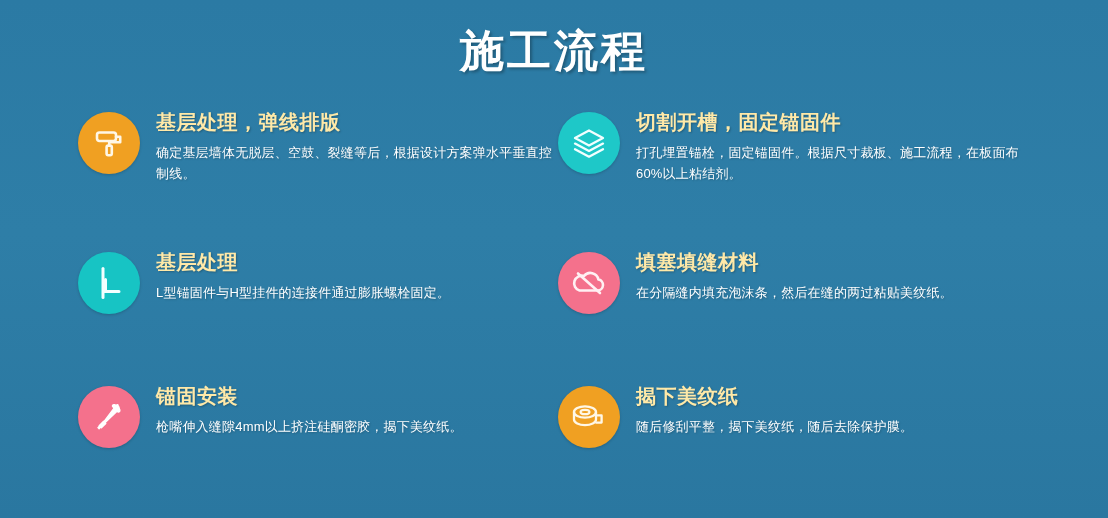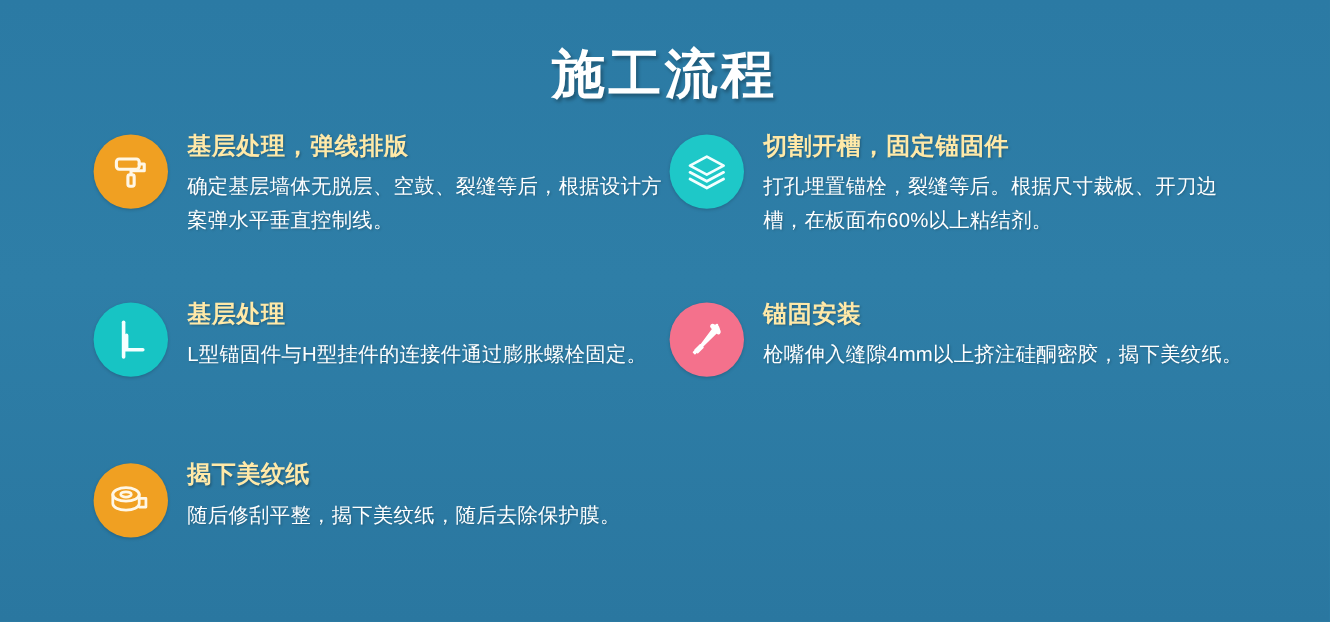--- a/index.html
+++ b/index.html
@@ -25,21 +25,20 @@
     top: 26px;
     left: 0;
     width: 100%;
     text-align: center;
     color: #ffffff;
     font-size: 44px;
     font-weight: bold;
     letter-spacing: 3px;
     line-height: 1.15;
     text-shadow: 2px 2px 3px rgba(0,0,0,0.28);
-    margin-top: 12px;
   }
 
   .grid {
     position: absolute;
     top: 108px;
     left: 78px;
     width: 960px;
     display: grid;
     grid-template-columns: 480px 480px;
     grid-template-rows: 140px 134px 128px;
@@ -73,21 +72,21 @@
     color: #ffe9a8;
     font-size: 20px;
     font-weight: bold;
     letter-spacing: 0.5px;
     line-height: 1.25;
     margin-bottom: 7px;
     text-shadow: 1px 1px 2px rgba(0,0,0,0.25);
   }
   .step-desc {
     color: #ffffff;
-    font-size: 17px;
+    font-size: 13px;
     line-height: 1.62;
     letter-spacing: 0.2px;
     text-shadow: 1px 1px 2px rgba(0,0,0,0.22);
   }
 </style>
 </head>
 <body>
 
 <div class="page">
 
@@ -112,37 +111,49 @@
     <div class="step">
       <div class="step-icon" style="background:#1ec8c8">
         <svg width="34" height="34" viewBox="0 0 34 34" fill="none" stroke="#f2ffff" stroke-width="2.3" stroke-linecap="round" stroke-linejoin="round">
           <path d="M17 4.5 31 12 17 19.5 3 12z"></path>
           <path d="M3 17.6 17 25.1 31 17.6"></path>
           <path d="M3 23.2 17 30.7 31 23.2"></path>
         </svg>
       </div>
       <div class="step-body">
         <div class="step-title">切割开槽，固定锚固件</div>
-        <div class="step-desc">打孔埋置锚栓，裂缝等后。根据尺寸裁板、开刀边槽，在板面布60%以上粘结剂。</div>
+        <div class="step-desc">打孔埋置锚栓，固定锚固件。根据尺寸裁板、施工流程，在板面布60%以上粘结剂。</div>
       </div>
     </div>
 
     <div class="step">
       <div class="step-icon" style="background:#17c4c4">
         <svg width="34" height="36" viewBox="0 0 34 36" fill="none" stroke="#f4ffff" stroke-width="3" stroke-linecap="round">
           <path d="M11 3.5v29"></path>
           <path d="M13.5 14.5v12h13.5"></path>
         </svg>
       </div>
       <div class="step-body">
         <div class="step-title">基层处理</div>
         <div class="step-desc">L型锚固件与H型挂件的连接件通过膨胀螺栓固定。</div>
       </div>
     </div>
 
+    <div class="step">
+      <div class="step-icon" style="background:#f4718c">
+        <svg width="36" height="34" viewBox="0 0 36 34" fill="none" stroke="#fff0f3" stroke-width="2.6" stroke-linecap="round" stroke-linejoin="round">
+          <path d="M8.5 24.5h18.2a5.6 5.6 0 0 0 .7-11.1 8.2 8.2 0 0 0-14.4-3.4A6.2 6.2 0 0 0 8.5 24.5z"></path>
+          <path d="M7 7.5 29 27"></path>
+        </svg>
+      </div>
+      <div class="step-body">
+        <div class="step-title">填塞填缝材料</div>
+        <div class="step-desc">在分隔缝内填充泡沫条，然后在缝的两过粘贴美纹纸。</div>
+      </div>
+    </div>
 
     <div class="step">
       <div class="step-icon" style="background:#f4718c">
         <svg width="34" height="34" viewBox="0 0 34 34" fill="#ffffff" stroke="#ffffff" stroke-width="1.3" stroke-linejoin="round">
           <path d="M25.8 5.3c1.6 1.6 1.7 3.6.5 4.8L13.5 22.4 9 26.9l-1.9 1.9-1.2-1.2 1.9-1.9 4.5-4.5L24.1 5.4c1.2-1.2 2.2-1.1 1.7-.1z"></path>
           <path d="M22.5 4.6c2 .4 5 3.4 5.4 5.4.3 1.5-1 2.8-2.2 1.7l-4.9-4.9c-1.1-1.2.2-2.5 1.7-2.2z"></path>
           <path d="M11.6 21.3 7.2 25.7l2.2 2.2 4.4-4.4z"></path>
         </svg>
       </div>
       <div class="step-body">

